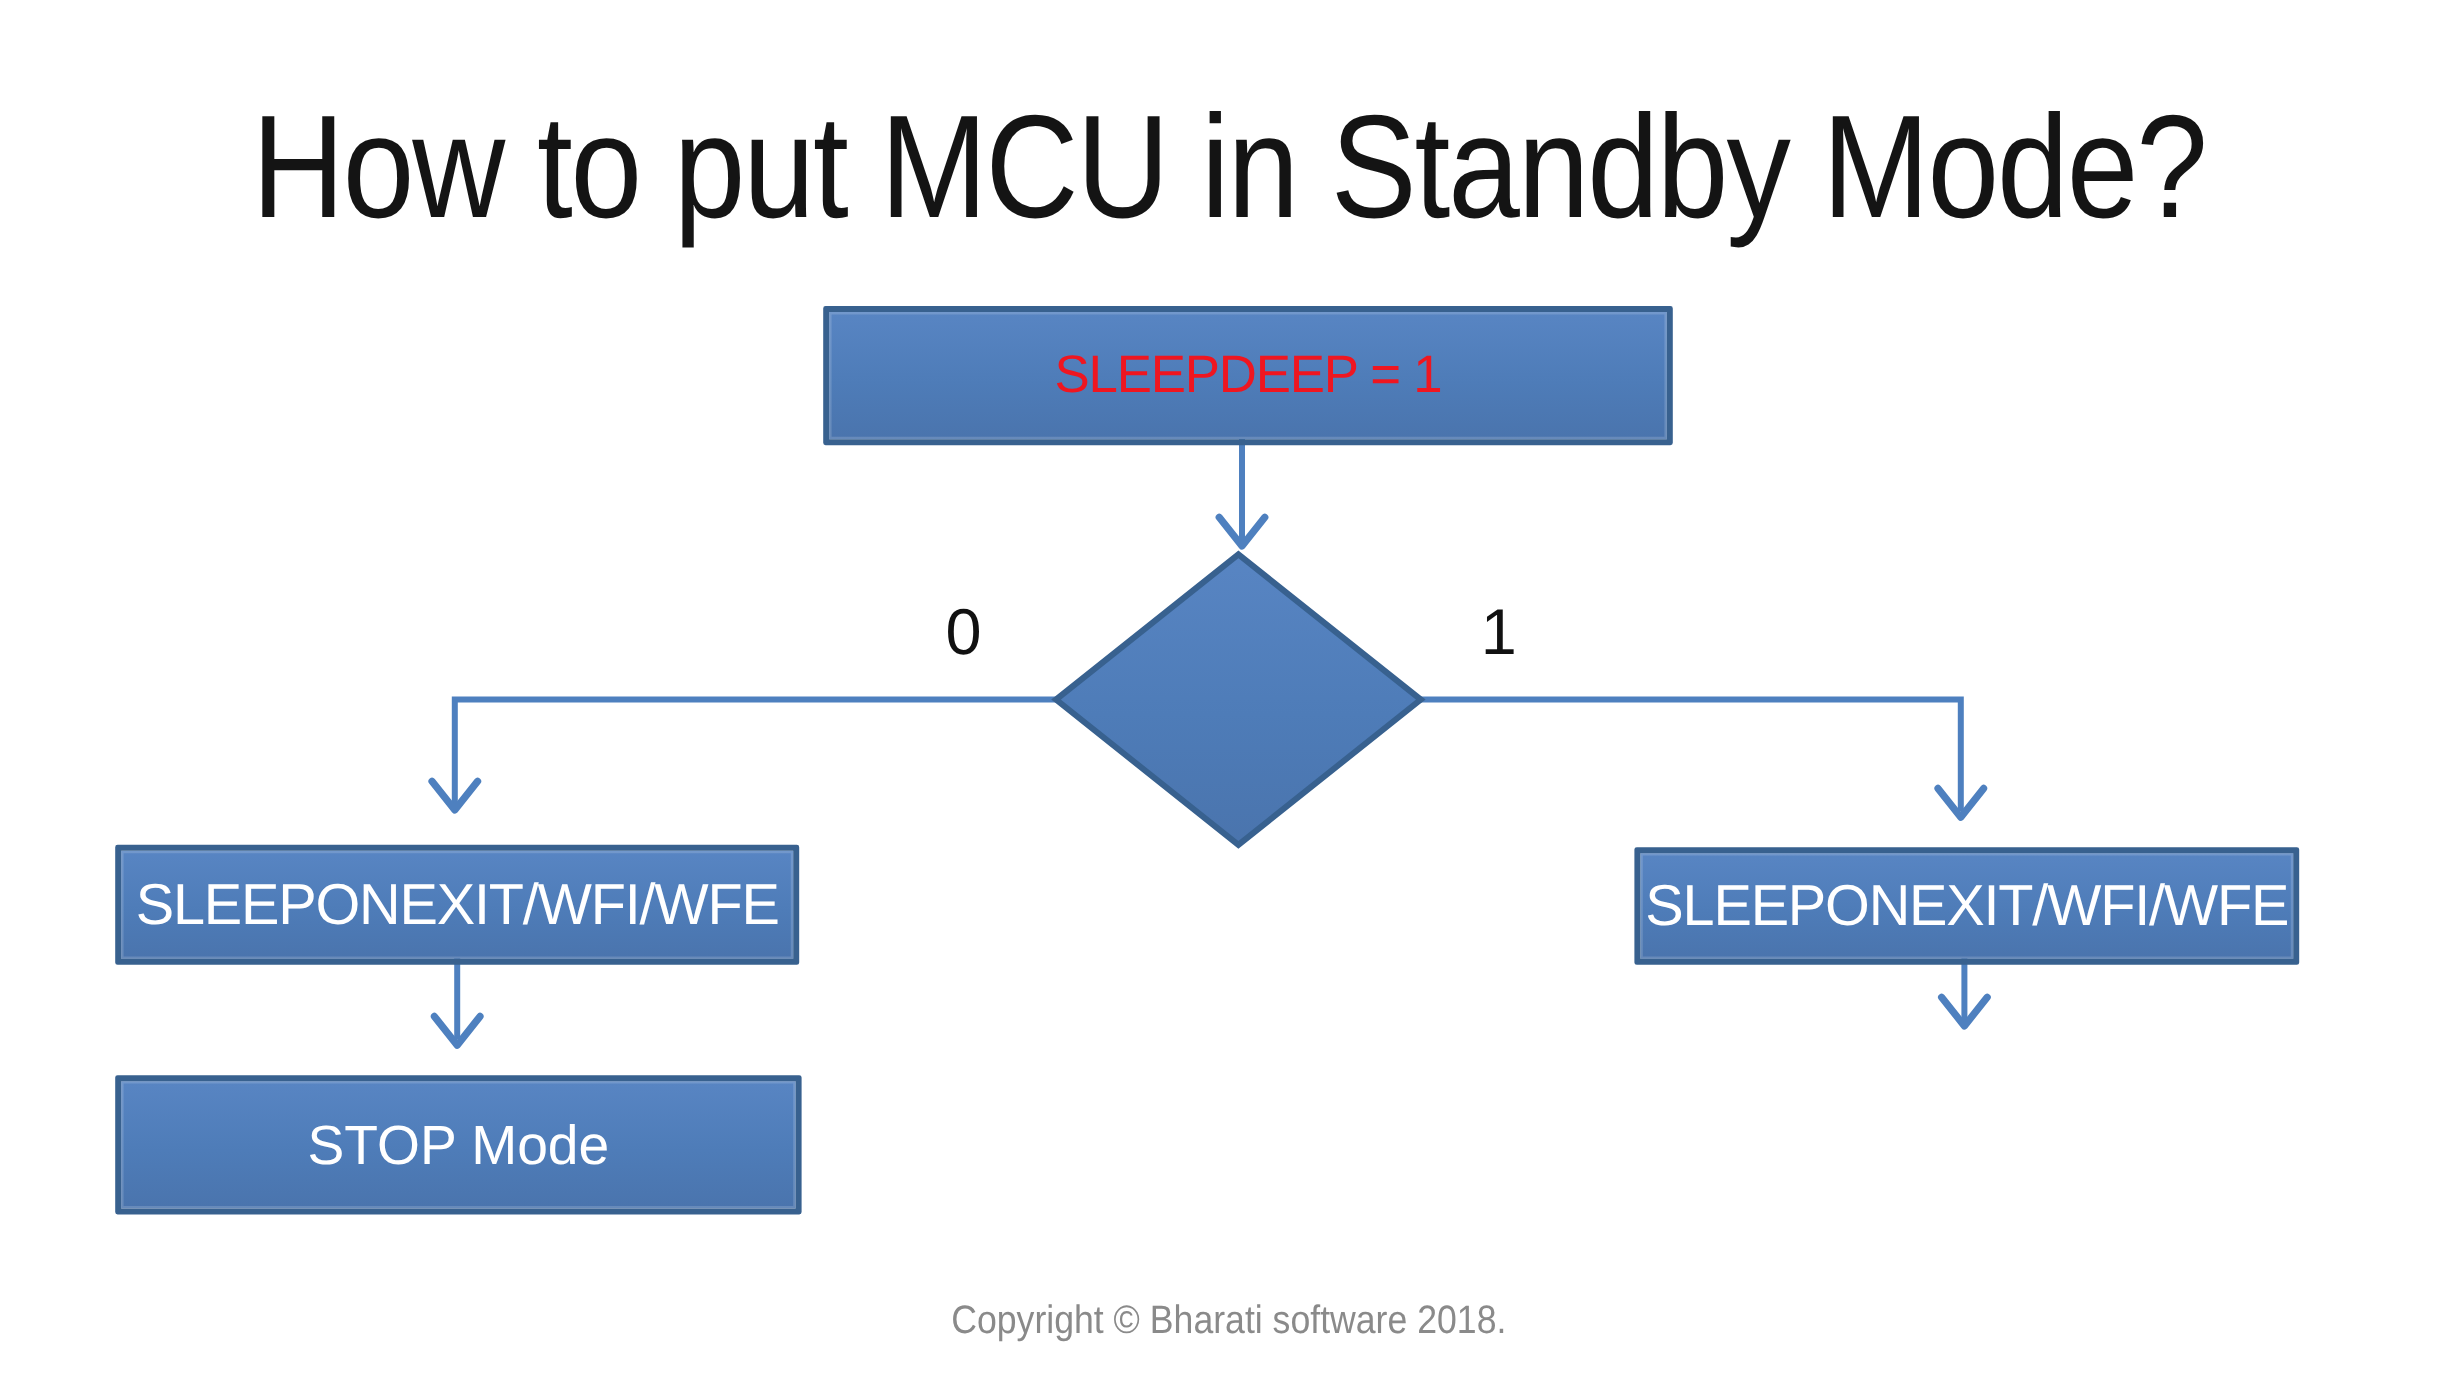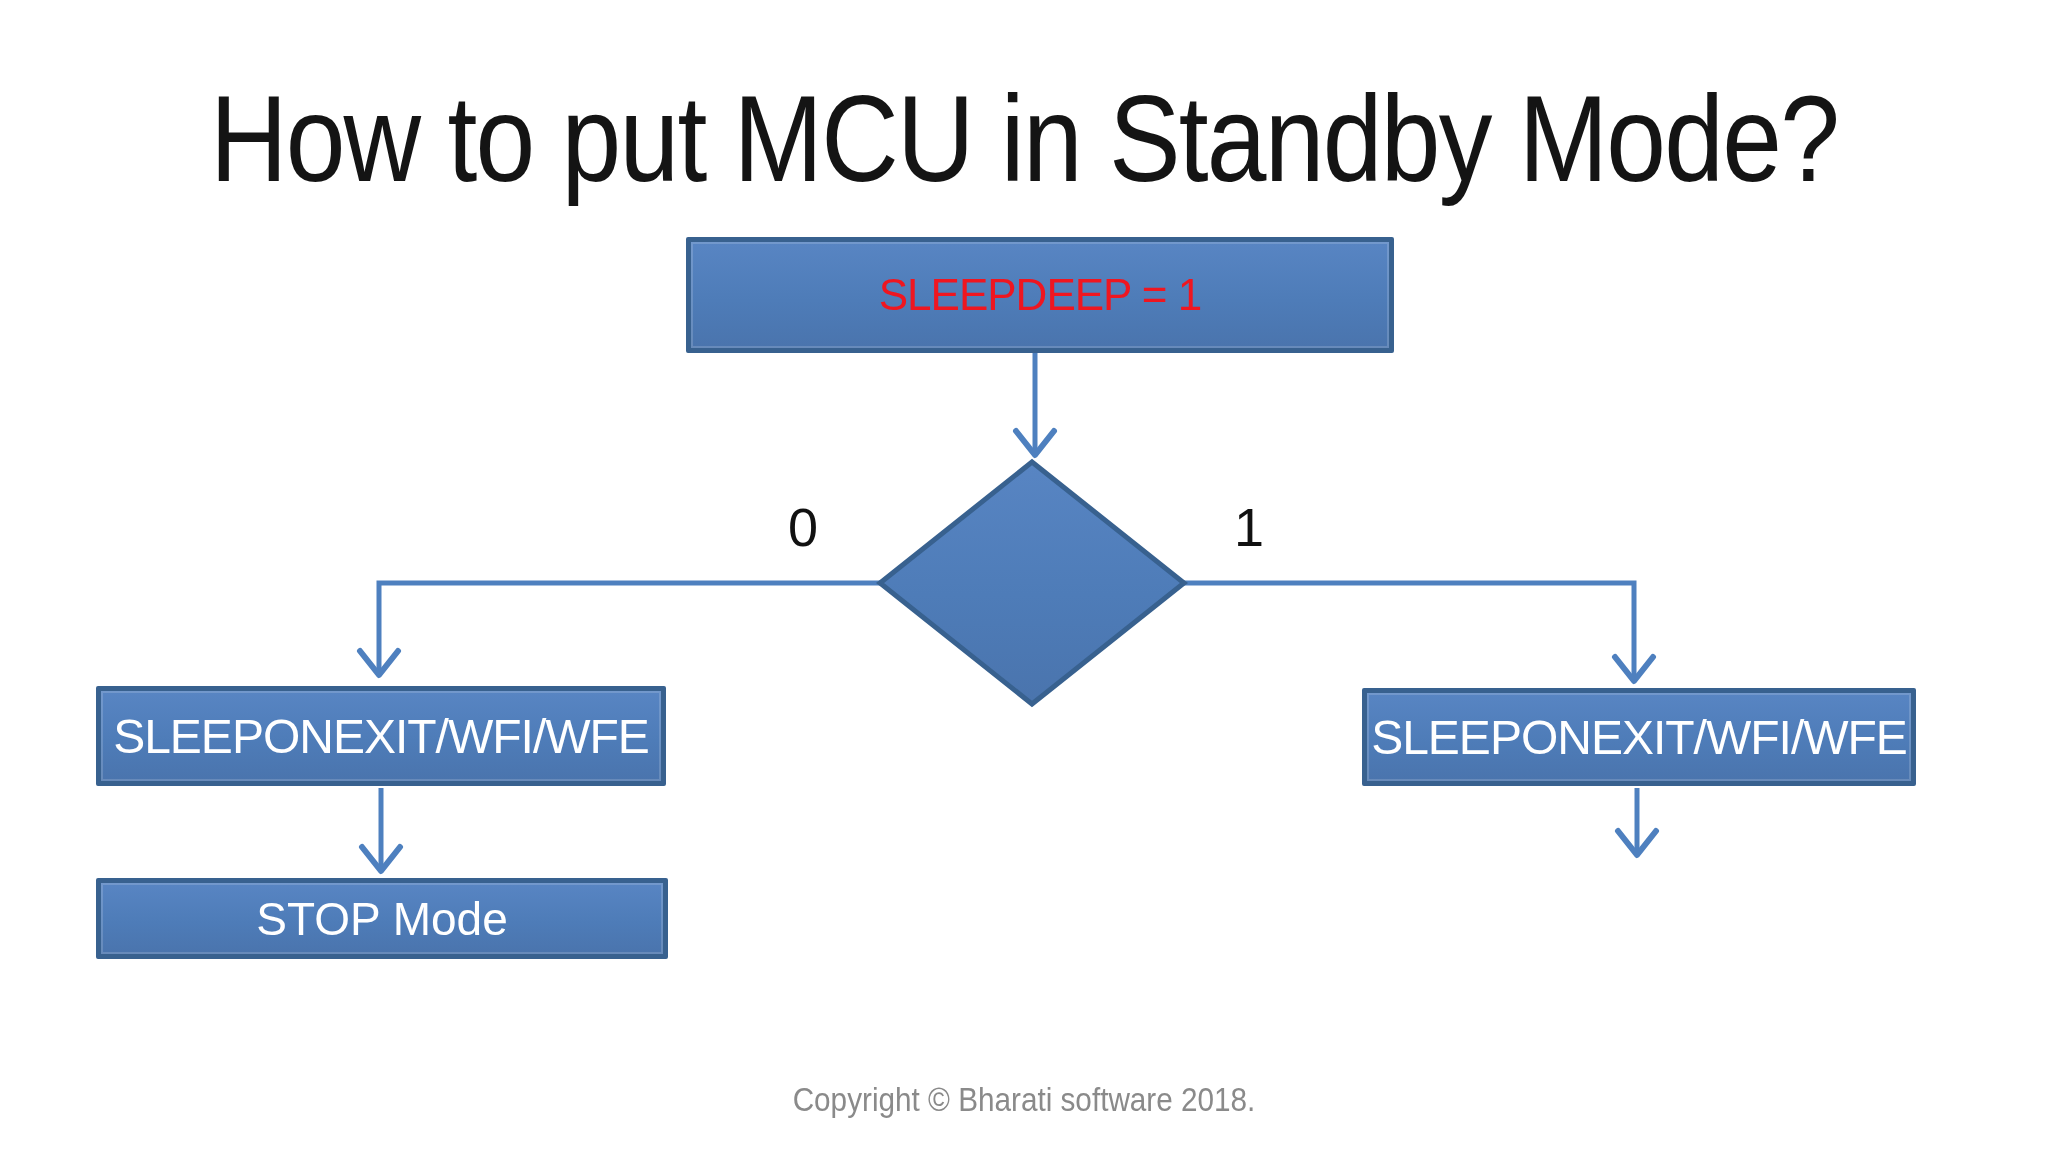--- a/index.html
+++ b/index.html
@@ -22,24 +22,25 @@
   }
   .node{
     box-sizing:border-box;
     border:5px solid var(--node-border,#38618f);
     background:linear-gradient(180deg,var(--node-fill-light,#5885c3) 0%,var(--node-fill,#4e7cb8) 55%,var(--node-fill-dark,#4a74ad) 100%);
     box-shadow:inset 0 0 0 2px rgba(255,255,255,0.16);
     border-radius:2px;
     display:flex;align-items:center;justify-content:center;
     color:var(--node-text,#ffffff);
     white-space:nowrap;
+    margin-top:18px;
   }
   #start-node{left:686px;top:237px;width:708px;height:116px;font-size:44px;letter-spacing:-1px;color:var(--start-text,#ef1620);}
   #action-node-left {left:96px;top:686px;width:570px;height:100px;font-size:48px;letter-spacing:-1px;}
-  #result-node-left {left:96px;top:878px;width:572px;height:81px;font-size:46px;}
+  #result-node-left {left:96px;top:878px;width:572px;height:116px;font-size:46px;}
   #action-node-right{left:1362px;top:688px;width:554px;height:98px;font-size:48px;letter-spacing:-1px;}
   #result-node-right{left:1362px;top:862px;width:554px;height:90px;font-size:46px;}
   #connector-layer{left:0;top:0;width:2048px;height:1152px;}
   #connector-layer path{fill:none;stroke:var(--connector,#4e80bf);}
   #connector-layer path.shaft{stroke-width:5;}
   #connector-layer path.chevron{stroke-width:6;stroke-linecap:round;stroke-linejoin:round;}
   #decision-shape{fill:url(#diamondGrad);stroke:var(--node-border,#38618f);stroke-width:5;stroke-linejoin:miter;}
   #decision-label{
     left:932px;top:559px;width:200px;height:52px;
     display:flex;align-items:center;justify-content:center;

